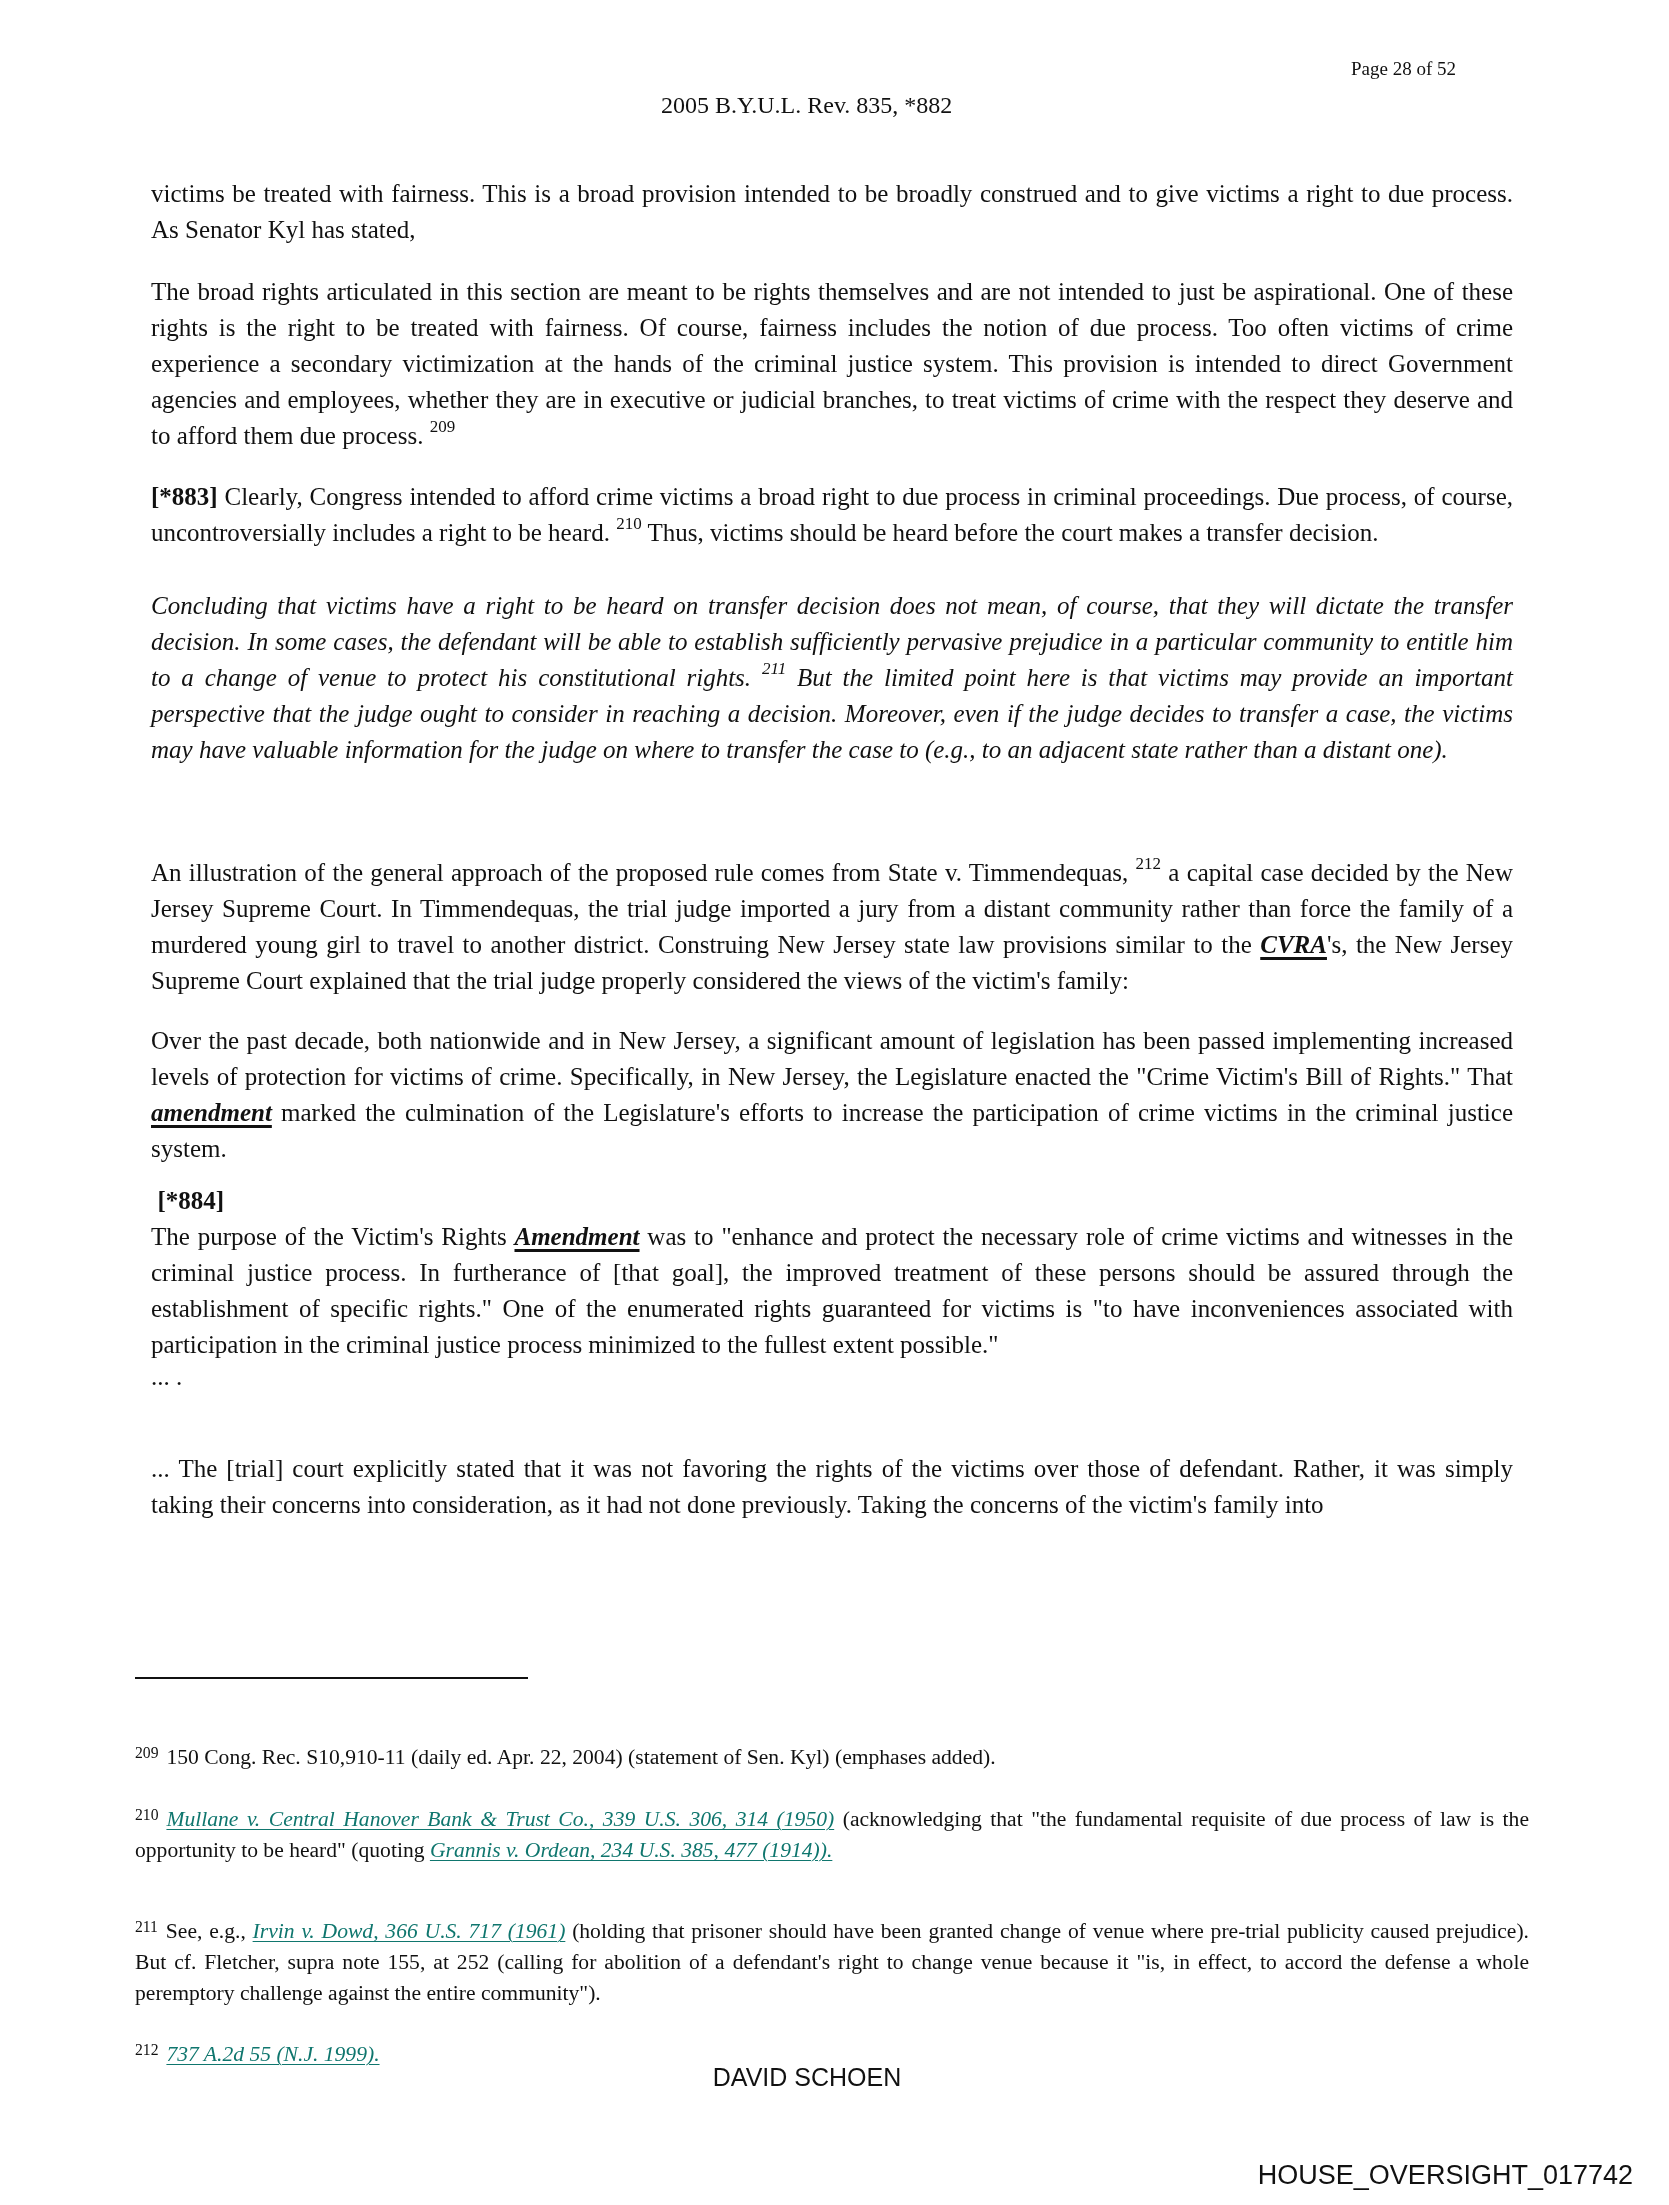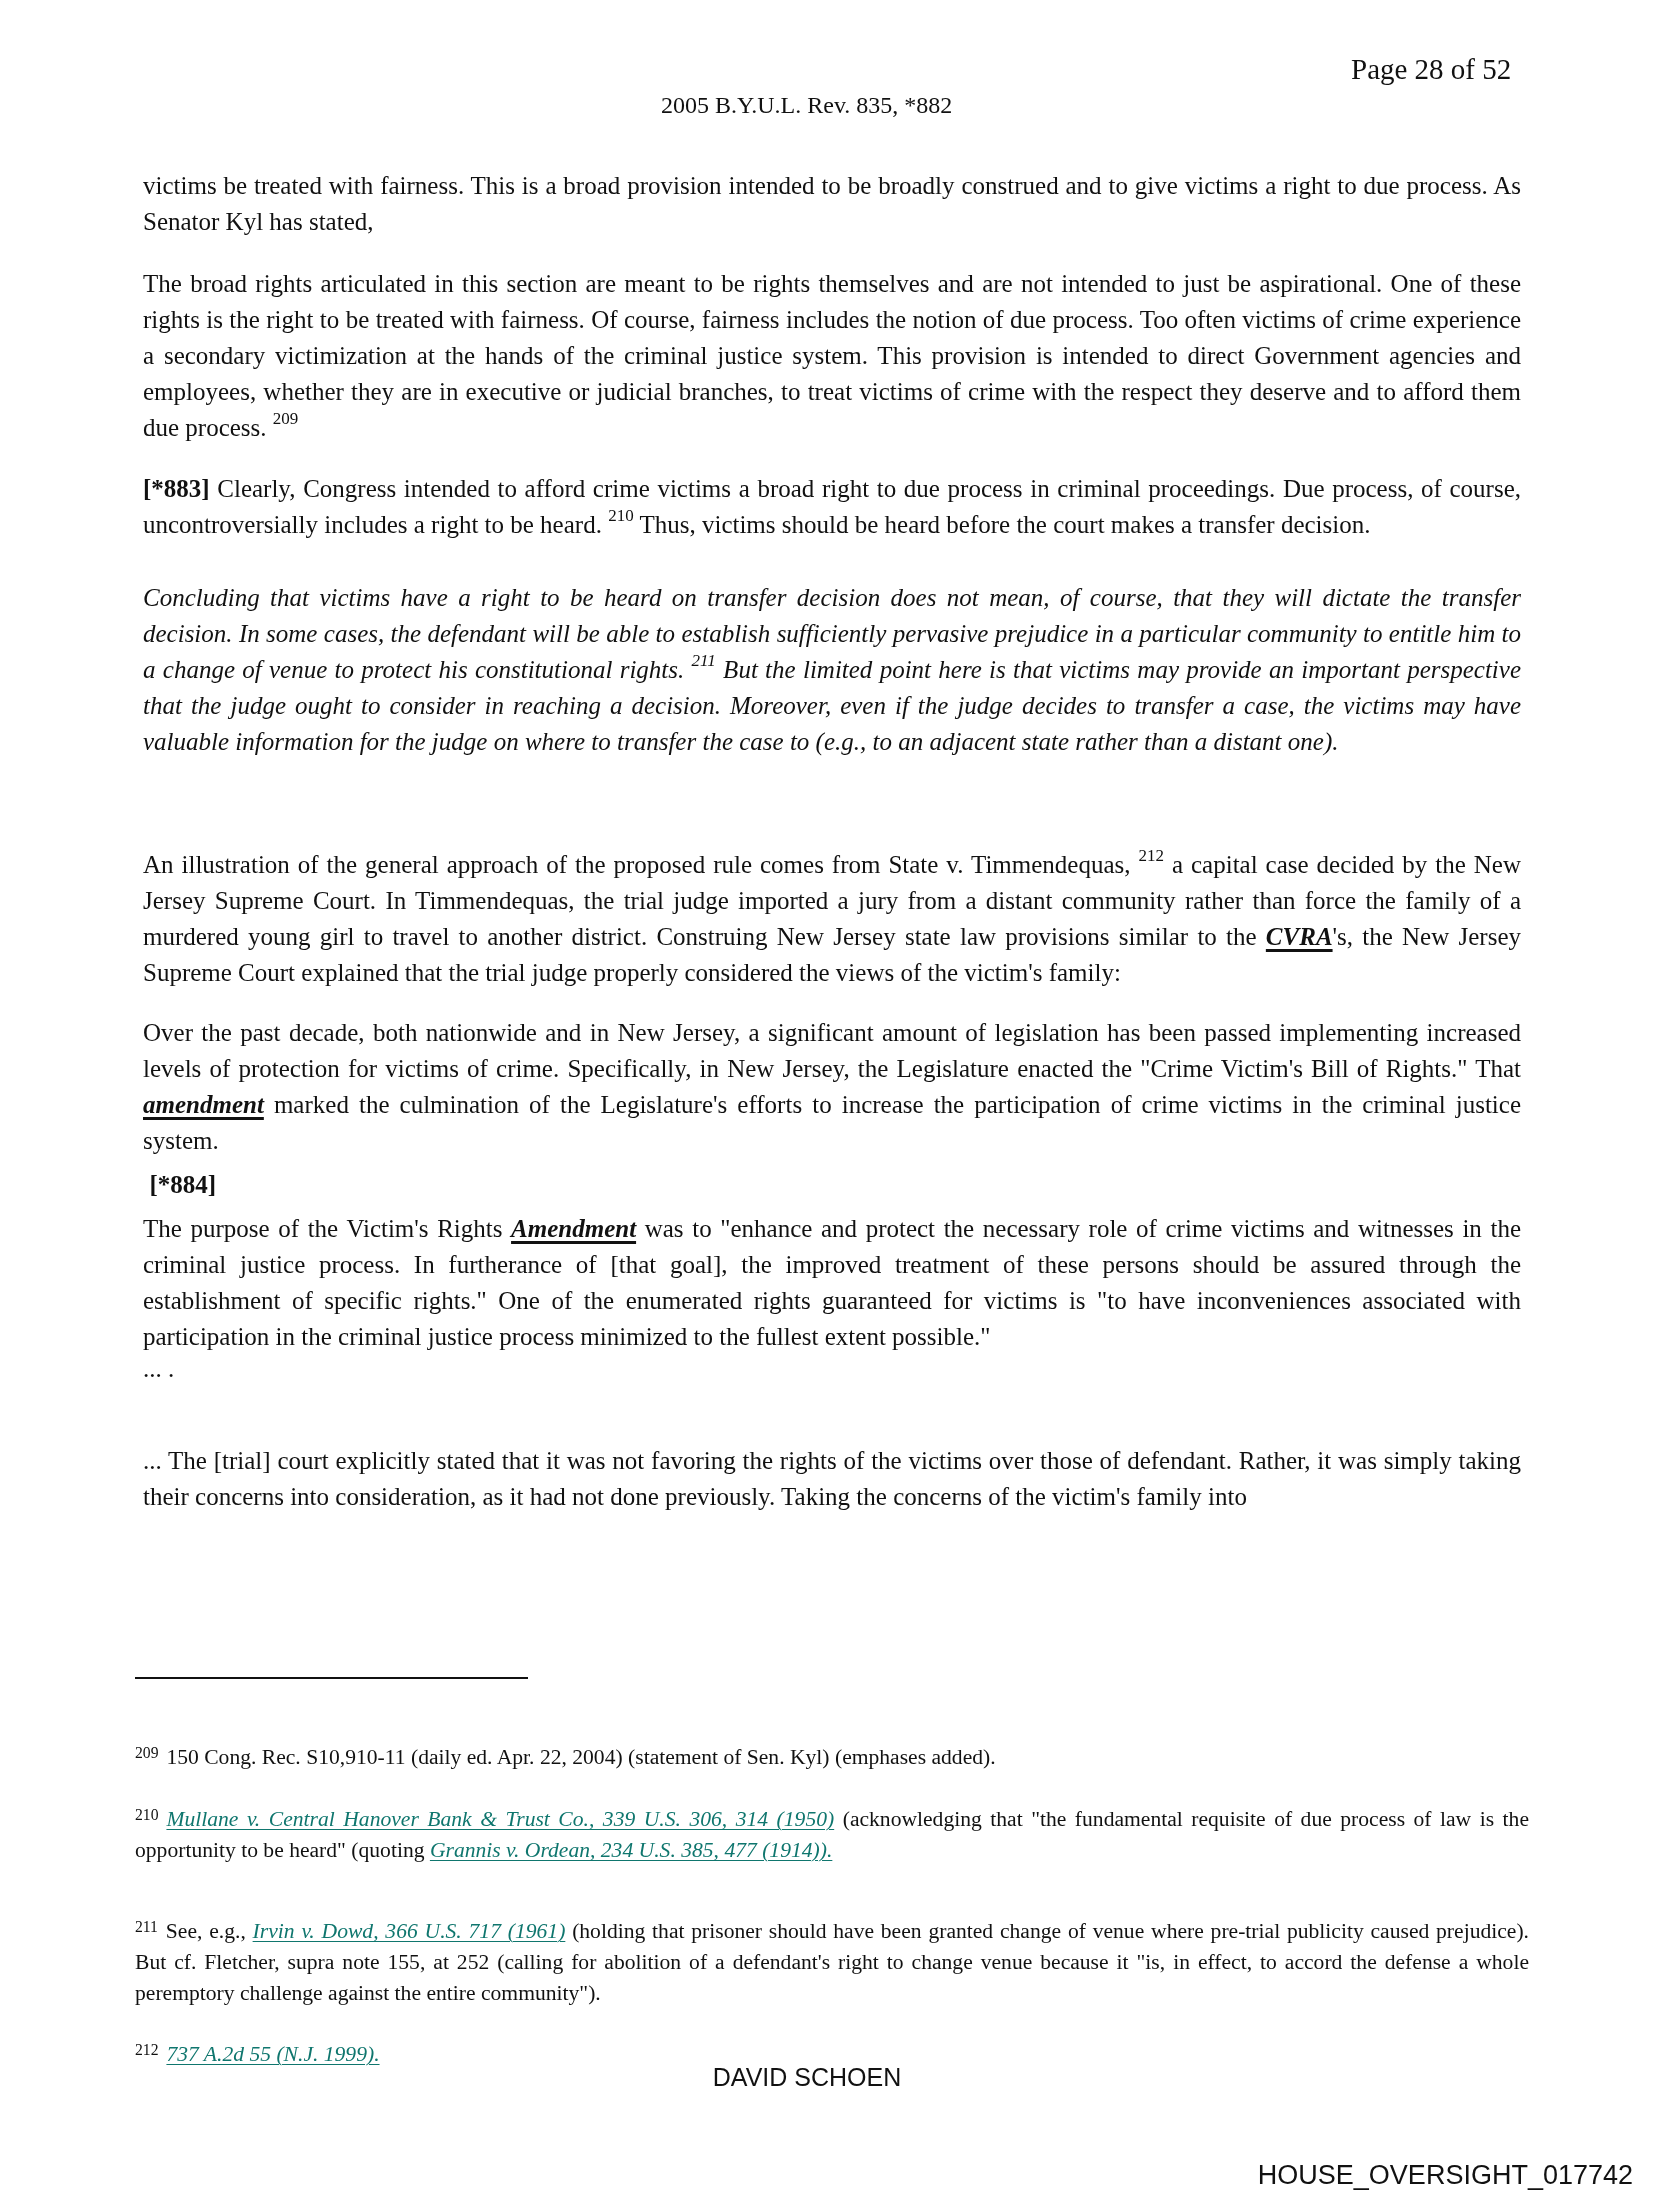--- a/index.html
+++ b/index.html
@@ -3,32 +3,32 @@
 <meta charset="utf-8">
 <style>
   html, body { margin: 0; padding: 0; background: #ffffff; }
   body {
     width: 1669px; height: 2205px; position: relative; overflow: hidden;
     font-family: "Liberation Serif", "DejaVu Serif", serif;
     color: #111111;
   }
   .page-number {
     position: absolute; left: 1351px; top: 54px;
-    font-size: 29px; line-height: 30px;
+    font-size: 19px; line-height: 30px;
   }
   .running-head {
     position: absolute; left: 661px; top: 90px;
     font-size: 24px; line-height: 30px;
   }
   .body-text {
     position: absolute; left: 135px; width: 1394px;
     font-size: 25px; line-height: 36px;
     text-align: justify;
   }
-  .body-text p { margin: 8px; }
+  .body-text p { margin: 16px; }
   .star { font-weight: bold; }
   sup.fn { font-size: 17px; vertical-align: 11.8px; line-height: 0; }
   .ul-it { font-style: italic; font-weight: bold; text-decoration: underline; text-decoration-thickness: 2.6px; text-underline-offset: 3.9px; }
   .rule {
     position: absolute; left: 135px; top: 1677px; width: 393px; height: 2px; background: #111;
   }
   .footnote {
     position: absolute; left: 135px; width: 1394px;
     font-size: 21.6px; line-height: 31px; text-align: justify; margin-top: 40px;
   }

